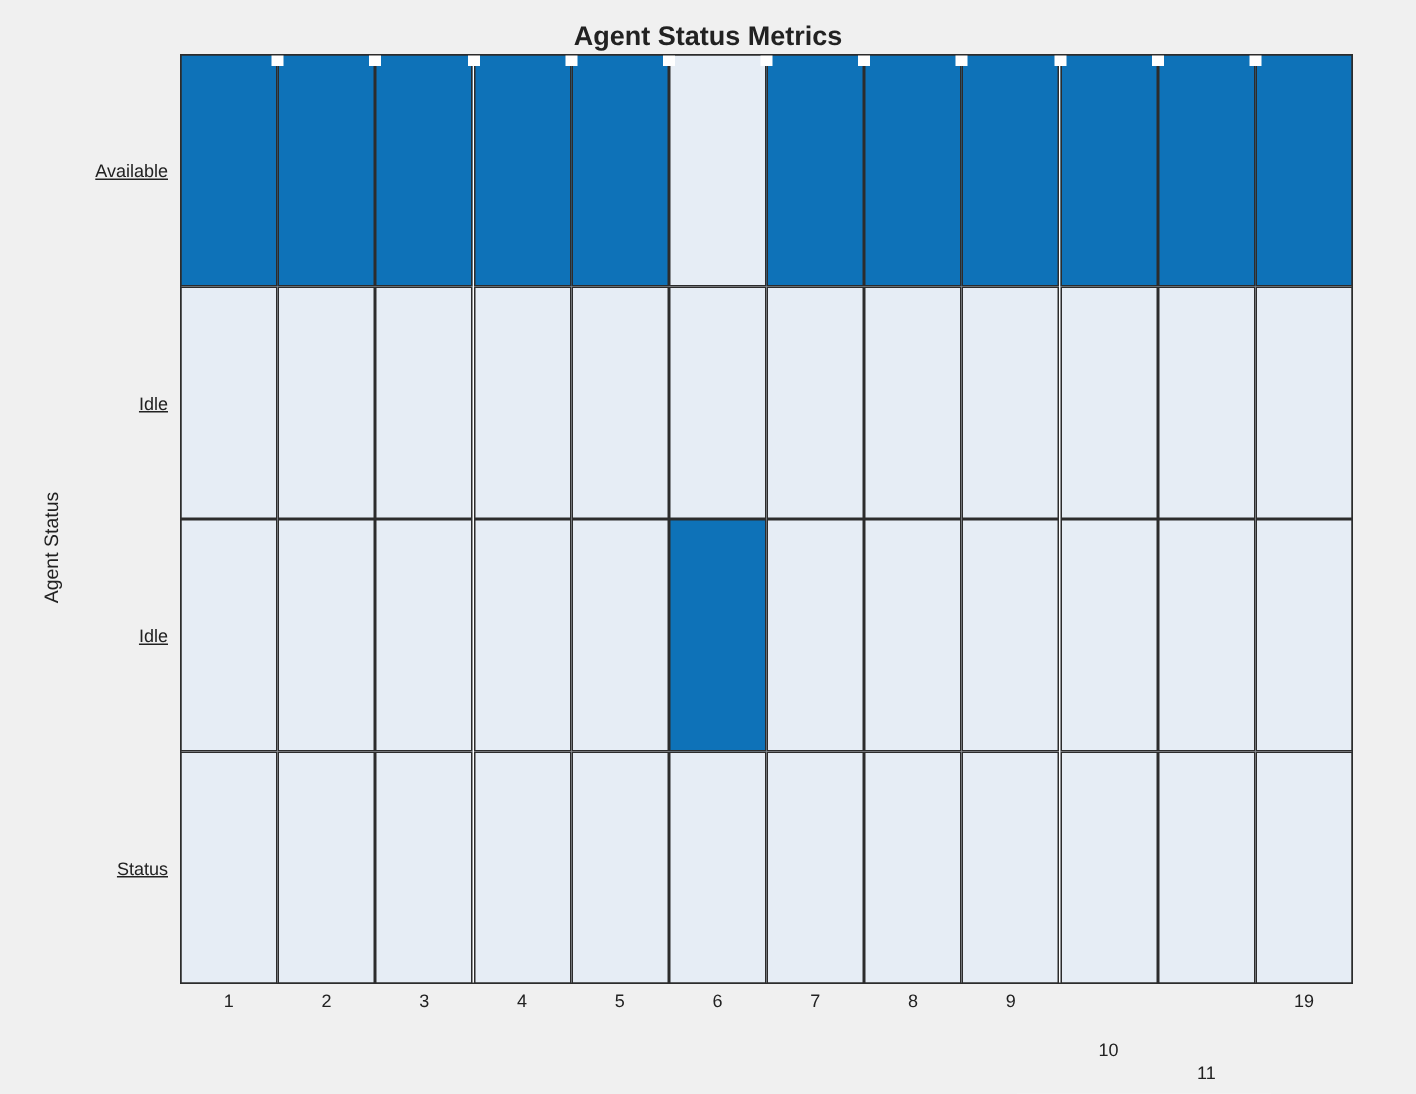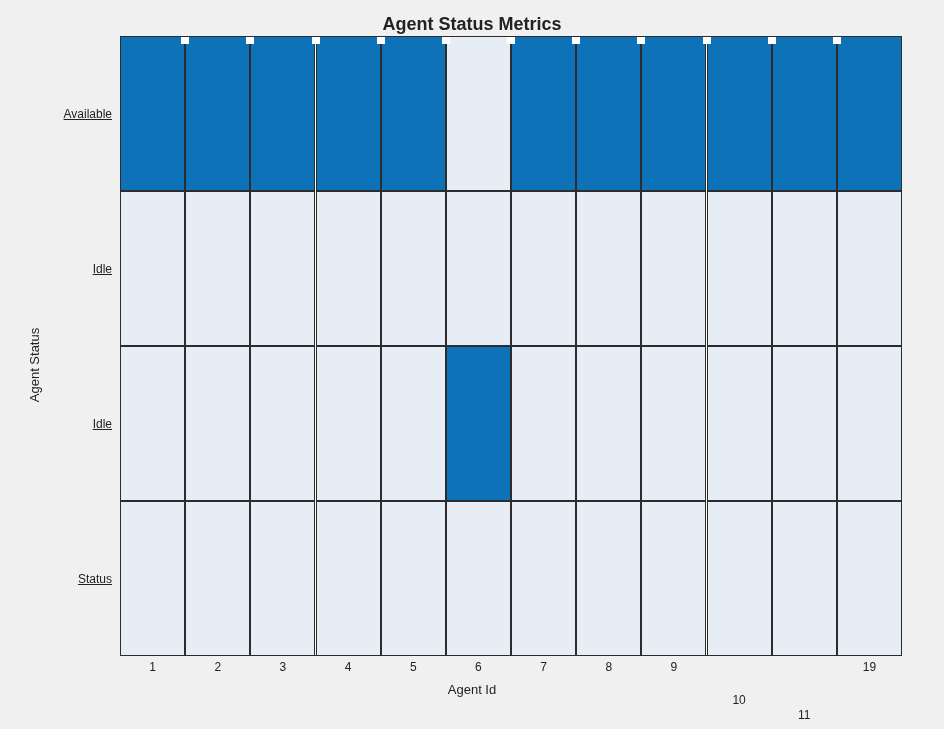--- a/index.html
+++ b/index.html
@@ -188,14 +188,13 @@
       <div class="gap-top" style="left: 376.667px; width: 8px; top: 36px;"></div>
       <div class="gap-top" style="left: 441.833px; width: 8px; top: 36px;"></div>
       <div class="gap-top" style="left: 507px; width: 8px; top: 36px;"></div>
       <div class="gap-top" style="left: 572.167px; width: 8px; top: 36px;"></div>
       <div class="gap-top" style="left: 637.333px; width: 8px; top: 36px;"></div>
       <div class="gap-top" style="left: 702.5px; width: 8px; top: 36px;"></div>
       <div class="gap-top" style="left: 767.667px; width: 8px; top: 36px;"></div>
       <div class="gap-top" style="left: 832.833px; width: 8px; top: 36px;"></div>
     </div>
 
-  <div class="xlabel">Agent Id</div>
 </div>
 
 </body></html>

